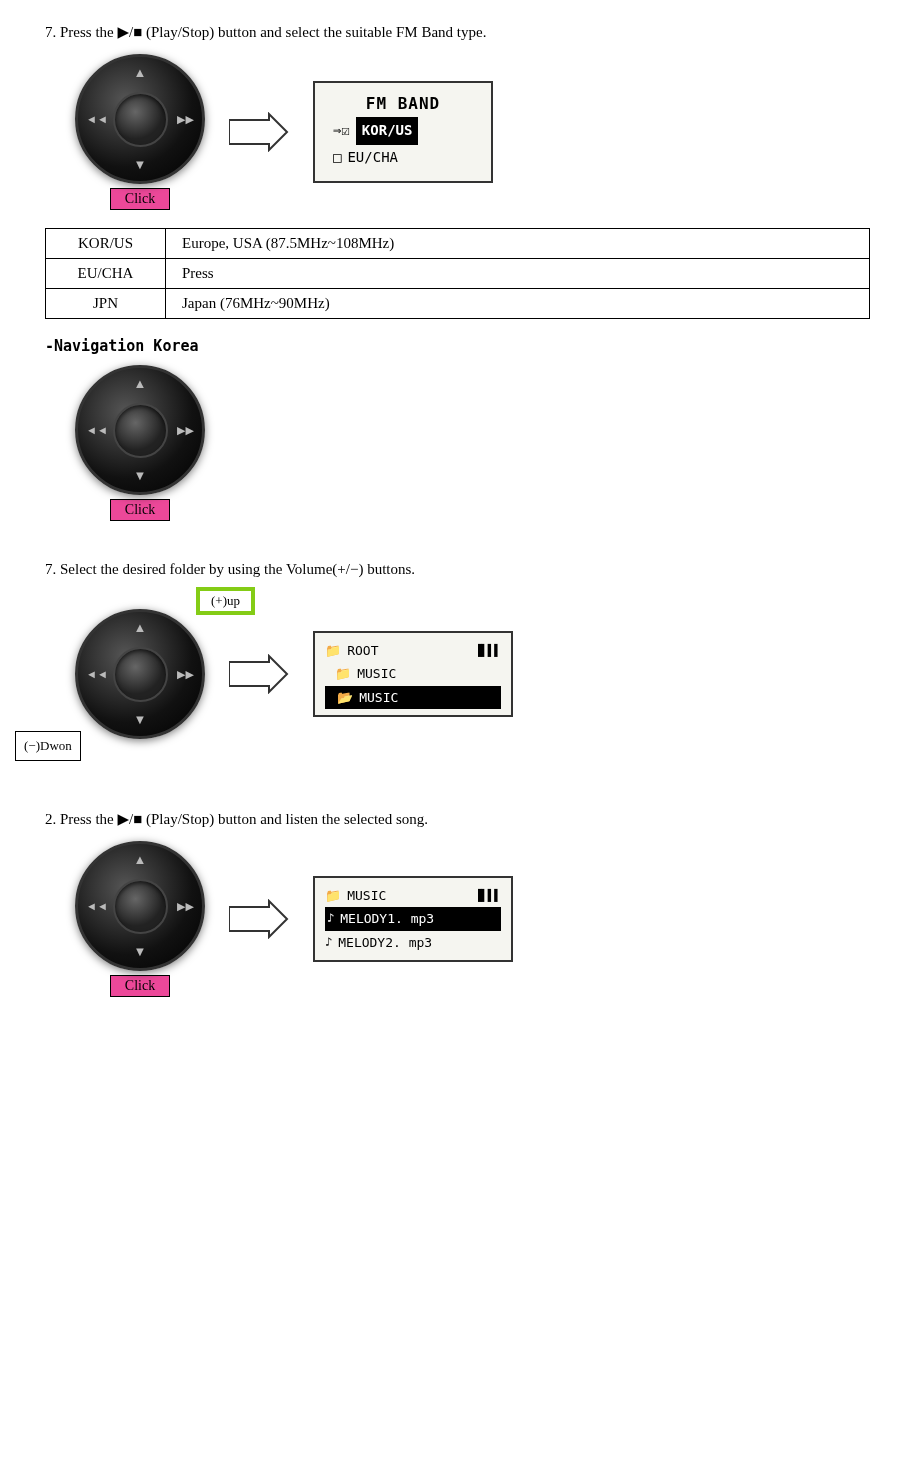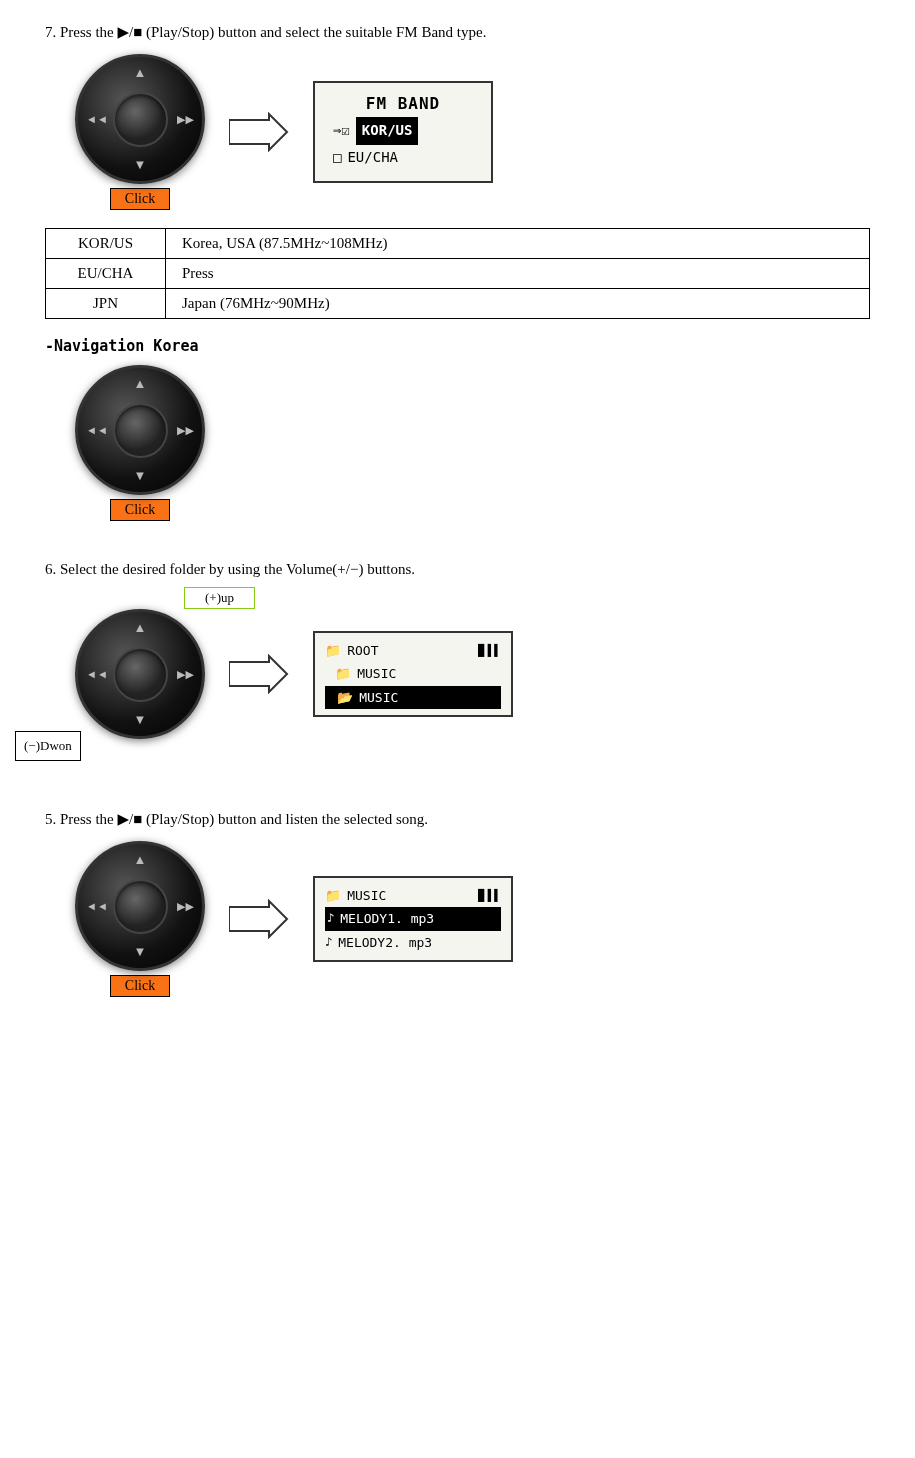--- a/index.html
+++ b/index.html
@@ -57,21 +57,21 @@
       background: radial-gradient(circle at 40% 35%, #666, #222 60%);
       border: 2px solid #444;
       box-shadow: inset 0 2px 4px rgba(0,0,0,0.6);
     }
 
     .click-label {
       margin-top: 4px;
       border: 1px solid #000;
       padding: 2px 14px;
       font-size: 14px;
-      background: #f97316;
+      background: #ec4899;
     }
 
     
     .arrow-right {
       width: 60px;
       height: 40px;
       display: flex;
       align-items: center;
     }
 
@@ -239,22 +239,22 @@
       position: relative;
       display: inline-flex;
       flex-direction: column;
       align-items: center;
     }
 
     .plus-label {
       position: absolute;
       top: -22px;
       right: -50px;
-      border: 1px solid #84cc16;
-      padding: 2px 20px;
+      border: 4px solid #84cc16;
+      padding: 2px 11px;
       font-size: 13px;
       background: #fff;
       white-space: nowrap;
     }
 
     .minus-label {
       position: absolute;
       bottom: -22px;
       left: -60px;
       border: 1px solid #000;
@@ -302,21 +302,21 @@
       </div>
     </div>
   </div>
 </div>
 
 <div class="section">
   <table class="info-table">
     <tbody>
       <tr>
         <td>KOR/US</td>
-        <td>Korea, USA (87.5MHz~108MHz)</td>
+        <td>Europe, USA (87.5MHz~108MHz)</td>
       </tr>
       <tr>
         <td>EU/CHA</td>
         <td>Press</td>
       </tr>
       <tr>
         <td>JPN</td>
         <td>Japan (76MHz~90MHz)</td>
       </tr>
     </tbody>
@@ -338,21 +338,21 @@
           <div class="device-btn-inner"></div>
         </div>
         <span class="click-label">Click</span>
       </div>
     </div>
   </div>
 
   <div class="spacer"></div>
 
   <div>
-    <p class="instruction-line">6. Select the desired folder by using the Volume(+/−) buttons.</p>
+    <p class="instruction-line">7. Select the desired folder by using the Volume(+/−) buttons.</p>
 
     <div style="display:flex; align-items:center; gap:24px; margin: 28px 0 28px 30px; position: relative;">
 
       <div class="vertical-label-container">
         <span class="plus-label">(+)up</span>
         <div class="device-btn">
           <span class="arrow-up">▲</span>
           <span class="arrow-down">▼</span>
           <span class="arrow-left2">◄◄</span>
           <span class="arrow-right2">▶▶</span>
@@ -381,21 +381,21 @@
           <span style="margin-left:10px;">📂</span>
           <span>MUSIC</span>
         </div>
       </div>
     </div>
   </div>
 
   <div style="height: 40px;"></div>
 
   <div>
-    <p class="instruction-line">5. Press the  ▶/■  (Play/Stop) button and listen the selected song.</p>
+    <p class="instruction-line">2. Press the  ▶/■  (Play/Stop) button and listen the selected song.</p>
 
     <div class="diagram-row">
       <div class="btn-with-label">
         <div class="device-btn">
           <span class="arrow-up">▲</span>
           <span class="arrow-down">▼</span>
           <span class="arrow-left2">◄◄</span>
           <span class="arrow-right2">▶▶</span>
           <div class="device-btn-inner"></div>
         </div>

